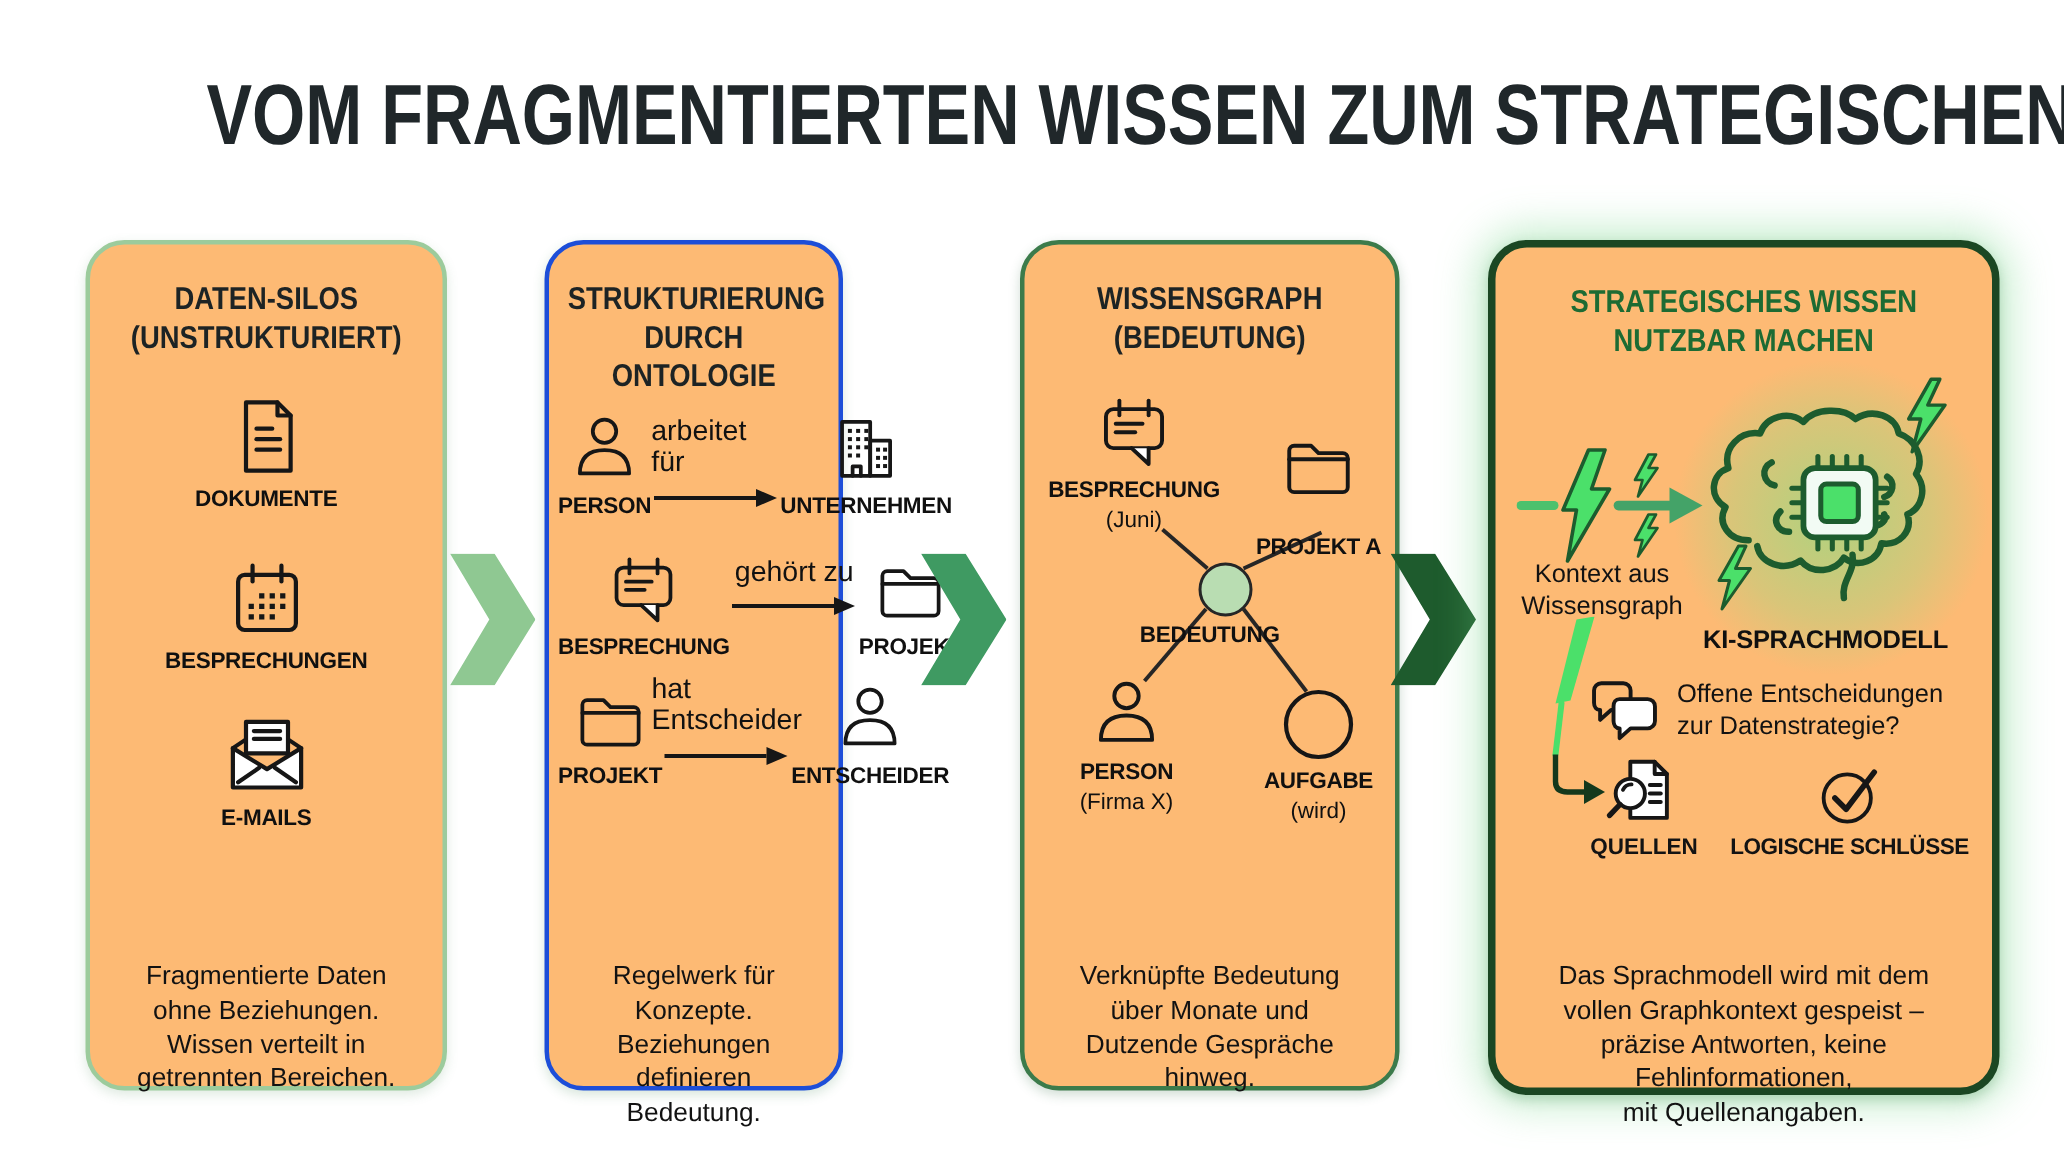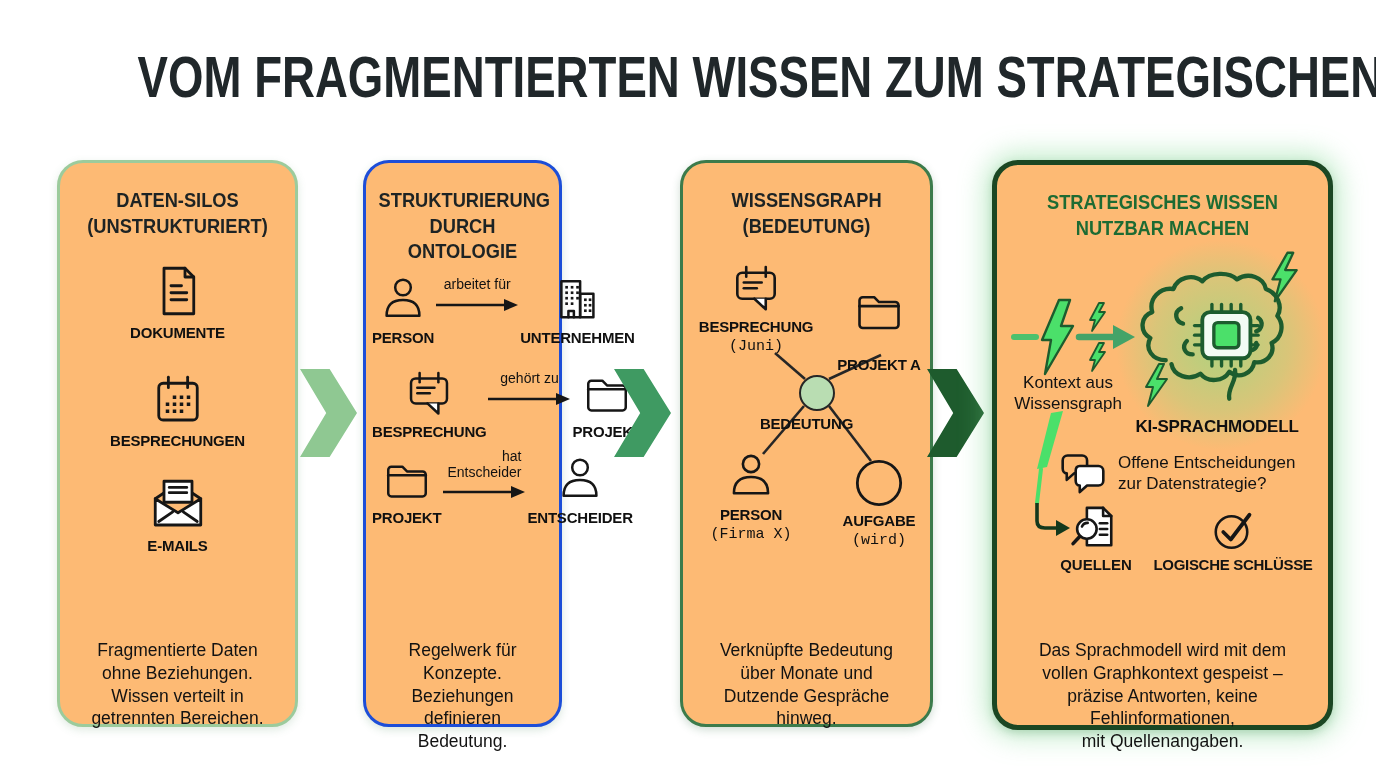--- a/index.html
+++ b/index.html
@@ -20,30 +20,30 @@
   .p4 .panel-heading{color:#1d6b33;}
   .desc{position:absolute;left:10px;right:10px;top:433px;text-align:center;font-size:17.5px;
       line-height:1.3;color:#121212;white-space:pre-line;margin-top:43px;}
   .chevron{position:absolute;top:369px;width:57px;height:88px;
       clip-path:polygon(0 0,52% 0,100% 50%,52% 100%,0 100%,46% 50%);}
   .chv1{left:300px;background:#8fc892;}
   .chv2{left:614px;background:#3f9a62;}
   .chv3{left:927px;background:#1e5b2d;}
   .icon-group{position:absolute;left:0;right:0;display:flex;flex-direction:column;align-items:center;gap:6px;}
   .icon-label{font-size:15px;font-weight:700;letter-spacing:-.2px;color:#101010;text-align:center;line-height:1.1;}
-  .sub-label{font-size:15px;font-weight:400;color:#101010;margin-top:-2px;text-align:center;font-family:Liberation Mono, monospace;}
+  .sub-label{font-size:15px;font-weight:400;color:#101010;margin-top:-2px;text-align:center;}
   .g1{top:100px}.g2{top:208px}.g3{top:313px}
   .ig-icon{width:56px;height:56px;}
   .rel-row{position:absolute;left:6px;right:6px;display:grid;grid-template-columns:1fr 86px 1fr;align-items:start;}
   .row1{top:112px}.row2{top:206px}.row3{top:292px}
   .entity{display:flex;flex-direction:column;align-items:center;gap:5px;}
   .entity svg{width:50px;height:50px;}
   .rel-mid{display:flex;flex-direction:column;align-items:center;padding-top:2px;}
   .row3 .rel-mid{margin-top:-8px;}
-  .rel-label{font-size:14px;color:#111;text-align:right;line-height:1.12;white-space:pre-line;}
+  .rel-label{font-size:19px;color:#111;text-align:left;line-height:1.12;white-space:pre-line;}
   .rel-mid svg{margin-top:5px;}
   .graph{position:absolute;left:0;top:88px;width:100%;height:340px;}
   .gnode{position:absolute;display:flex;flex-direction:column;align-items:center;gap:4px;}
   .gn-bes{left:14px;top:12px;width:118px;}
   .gn-proj{left:146px;top:34px;width:100px;gap:20px;}
   .gn-pers{left:18px;top:200px;width:100px;}
   .gn-auf{left:148px;top:206px;width:96px;}
   .gnode svg{width:52px;height:52px;}
   .bedeutung-circle{position:absolute;left:116px;top:124px;width:36px;height:36px;border-radius:50%;
       background:#b9ddb2;border:2.5px solid #262626;box-sizing:border-box;}

